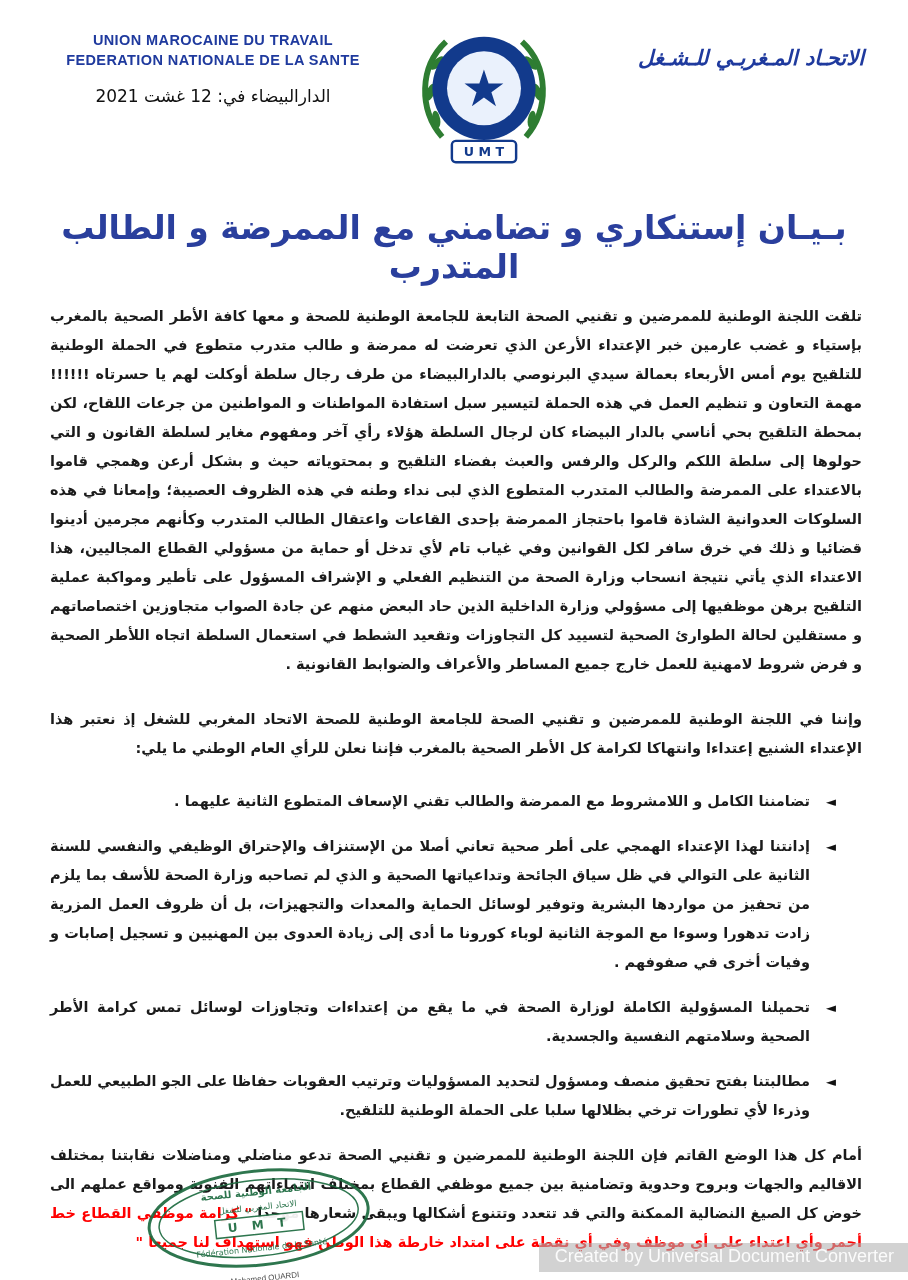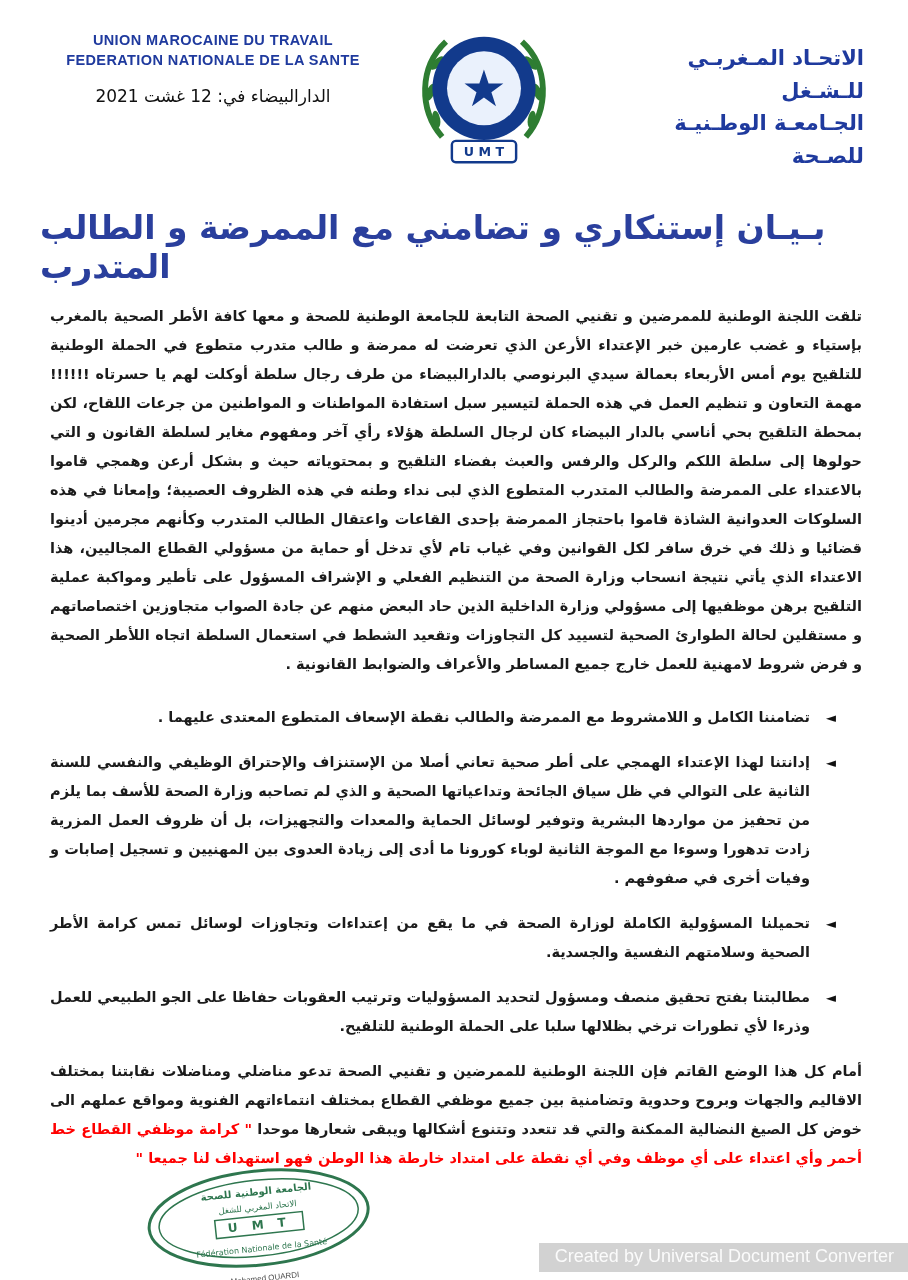--- a/index.html
+++ b/index.html
@@ -9,23 +9,23 @@
     position:relative; overflow:hidden;
     font-family:"DejaVu Sans", sans-serif;
   }
   
   .header { display:flex; justify-content:space-between; align-items:flex-start; padding:32px 44px 0 58px; }
   .header-left { width:310px; text-align:center; }
   .org-fr { color:#1f3a9e; font-family:"Liberation Sans", sans-serif; font-weight:bold; font-size:14.5px; letter-spacing:.4px; }
   .org-fr .l2 { margin-top:4px; }
   .date-line { margin-top:18px; font-size:17px; color:#101010; font-weight:400; direction:rtl; }
   .logo-wrap { width:150px; flex:0 0 150px; margin-top:-8px; display:flex; justify-content:center; }
-  .org-ar { width:265px; text-align:right; direction:rtl; color:#1f3a9e; font-weight:bold; font-size:21px; line-height:1.55; margin-top:10px; }
+  .org-ar { width:265px; text-align:right; direction:rtl; color:#1f3a9e; font-weight:bold; font-size:21px; line-height:1.55; margin-top:10px;font-style:italic; }
   
-  .title { direction:rtl; text-align:left; color:#2a3f9d; font-size:33px; font-weight:bold; margin-top:34px; padding:0 40px; }
+  .title { direction:rtl; text-align:center; color:#2a3f9d; font-size:33px; font-weight:bold; margin-top:34px; padding:0 40px; }
   
   .body-text { direction:rtl; padding:0 46px 0 50px; margin-top:16px; color:#1b1b1b; font-size:14.5px; font-weight:bold; }
   .body-text p { text-align:justify; line-height:2.0; }
   .p2 { margin-top:26px; }
   .bullets { margin-top:24px; padding-right:26px; }
   .bullet { display:flex; gap:10px; margin-bottom:16px; }
   .bullet .marker { flex:0 0 16px; font-size:13px; line-height:29px; color:#111; }
   .bullet .bullet-text { text-align:justify; line-height:2.0; }
   .closing { margin-top:6px; }
   .closing .red { color:#ff0000; }
@@ -73,33 +73,33 @@
         <circle cx="75" cy="66" r="38" fill="#eaf1fc"></circle>
         <text x="75" y="84" text-anchor="middle" font-size="52" fill="#123a8c">★</text>
 
         <rect x="42" y="120" width="66" height="22" rx="4" fill="#ffffff" stroke="#123a8c" stroke-width="2.5"></rect>
         <text x="75" y="136" text-anchor="middle" font-size="13" font-weight="bold" fill="#123a8c">U M T</text>
       </svg>
     </div>
 
     <div class="org-ar">
       <div>الاتحـاد المـغربـي للـشـغل</div>
-      <div>الجـامعـة الوطـنيـة للصـحة</div>
     </div>
   </header>
 
   <h1 class="title">بـيـان إستنكاري و تضامني مع الممرضة و الطالب المتدرب</h1>
 
   <main class="body-text">
     <p class="p1">تلقت اللجنة الوطنية للممرضين و تقنيي الصحة التابعة للجامعة الوطنية للصحة و معها كافة الأطر الصحية بالمغرب بإستياء و غضب عارمين خبر الإعتداء الأرعن الذي تعرضت له ممرضة و طالب متدرب متطوع في الحملة الوطنية للتلقيح يوم أمس الأربعاء بعمالة سيدي البرنوصي بالدارالبيضاء من طرف رجال سلطة أوكلت لهم يا حسرتاه !!!!!! مهمة التعاون و تنظيم العمل في هذه الحملة لتيسير سبل استفادة المواطنات و المواطنين من جرعات اللقاح، لكن بمحطة التلقيح بحي أناسي بالدار البيضاء كان لرجال السلطة هؤلاء رأي آخر ومفهوم مغاير لسلطة القانون و التي حولوها إلى سلطة اللكم والركل والرفس والعبث بفضاء التلقيح و بمحتوياته حيث و بشكل أرعن وهمجي قاموا بالاعتداء على الممرضة والطالب المتدرب المتطوع الذي لبى نداء وطنه في هذه الظروف العصيبة؛ وإمعانا في هذه السلوكات العدوانية الشاذة قاموا باحتجاز الممرضة بإحدى القاعات واعتقال الطالب المتدرب وكأنهم مجرمين أدينوا قضائيا و ذلك في خرق سافر لكل القوانين وفي غياب تام لأي تدخل أو حماية من مسؤولي القطاع المجاليين، هذا الاعتداء الذي يأتي نتيجة انسحاب وزارة الصحة من التنظيم الفعلي و الإشراف المسؤول على تأطير ومواكبة عملية التلقيح برهن موظفيها إلى مسؤولي وزارة الداخلية الذين حاد البعض منهم عن جادة الصواب متجاوزين اختصاصاتهم و مستقلين لحالة الطوارئ الصحية لتسييد كل التجاوزات وتقعيد الشطط في استعمال السلطة اتجاه اللأطر الصحية و فرض شروط لامهنية للعمل خارج جميع المساطر والأعراف والضوابط القانونية .</p>
+    <p class="p2">وإننا في اللجنة الوطنية للممرضين و تقنيي الصحة للجامعة الوطنية للصحة الاتحاد المغربي للشغل إذ نعتبر هذا الإعتداء الشنيع إعتداءا وانتهاكا لكرامة كل الأطر الصحية بالمغرب فإننا نعلن للرأي العام الوطني ما يلي:</p>
 
     <div class="bullets">
       <div class="bullet">
         <span class="marker">◄</span>
-        <span class="bullet-text">تضامننا الكامل و اللامشروط مع الممرضة والطالب نقطة الإسعاف المتطوع المعتدى عليهما .</span>
+        <span class="bullet-text">تضامننا الكامل و اللامشروط مع الممرضة والطالب تقني الإسعاف المتطوع الثانية عليهما .</span>
       </div>
       <div class="bullet">
         <span class="marker">◄</span>
         <span class="bullet-text">إدانتنا لهذا الإعتداء الهمجي على أطر صحية تعاني أصلا من الإستنزاف والإحتراق الوظيفي والنفسي للسنة الثانية على التوالي في ظل سياق الجائحة وتداعياتها الصحية و الذي لم تصاحبه وزارة الصحة للأسف بما يلزم من تحفيز من مواردها البشرية وتوفير لوسائل الحماية والمعدات والتجهيزات، بل أن ظروف العمل المزرية زادت تدهورا وسوءا مع الموجة الثانية لوباء كورونا ما أدى إلى زيادة العدوى بين المهنيين و تسجيل إصابات و وفيات أخرى في صفوفهم .</span>
       </div>
       <div class="bullet">
         <span class="marker">◄</span>
         <span class="bullet-text">تحميلنا المسؤولية الكاملة لوزارة الصحة في ما يقع من إعتداءات وتجاوزات لوسائل تمس كرامة الأطر الصحية وسلامتهم النفسية والجسدية.</span>
       </div>
       <div class="bullet">

